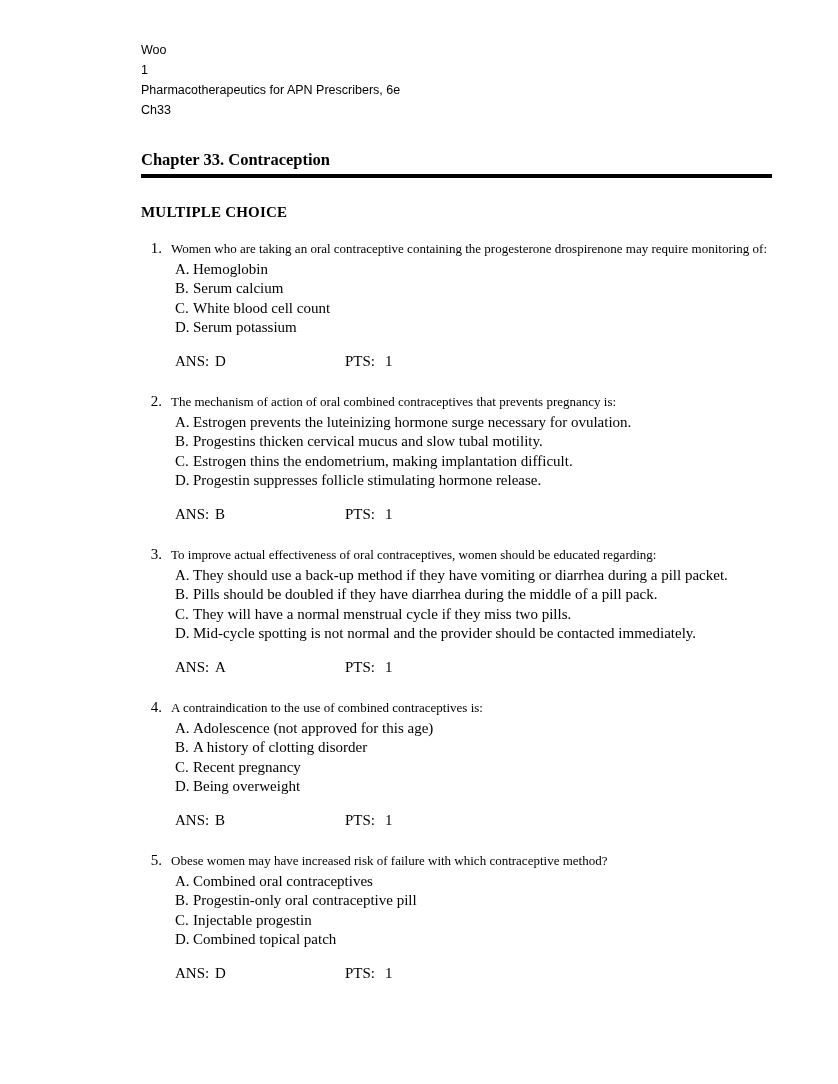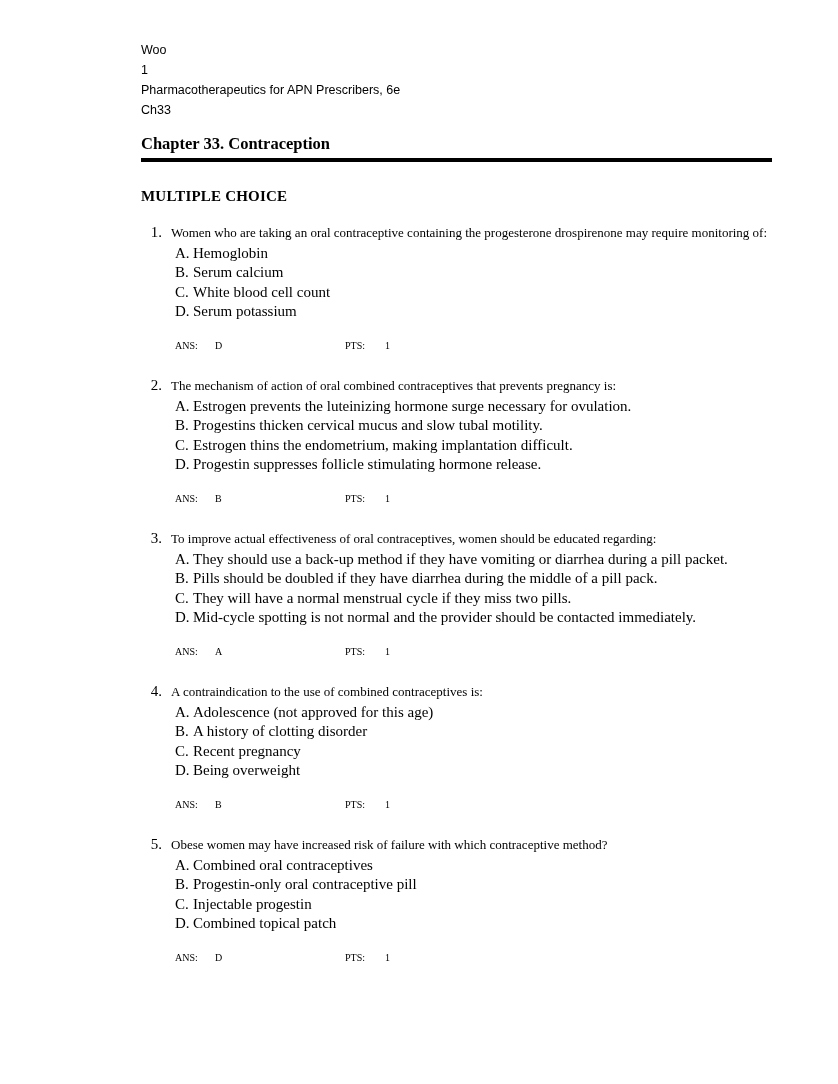--- a/index.html
+++ b/index.html
@@ -35,21 +35,21 @@
   .header-left {
     white-space: nowrap;
   }
   .header-right {
     white-space: nowrap;
   }
   .chapter-title {
     font-family: "Liberation Serif", serif;
     font-weight: bold;
     font-size: 16.5px;
-    margin-top: 14px;
+    margin-top: 30px;
     margin-bottom: 4px;
   }
   .rule {
     border: 0;
     border-top: 4px solid #000;
     margin: 0 0 0 0;
     width: 100%;
   }
   .section-title {
     font-family: "Liberation Serif", serif;
@@ -94,21 +94,21 @@
     width: 22px;
     flex: 0 0 22px;
     box-sizing: border-box;
     padding-left: 4px;
   }
   .opt-text {
     flex: 1 1 auto;
   }
   .answer-row {
     display: flex;
-    font-size: 10px;
+    font-size: 15px;
     line-height: 19.5px;
     margin-top: 14px;
     padding-left: 4px;
   }
   .ans-label {
     width: 40px;
     flex: 0 0 40px;
   }
   .ans-value {
     width: 130px;

